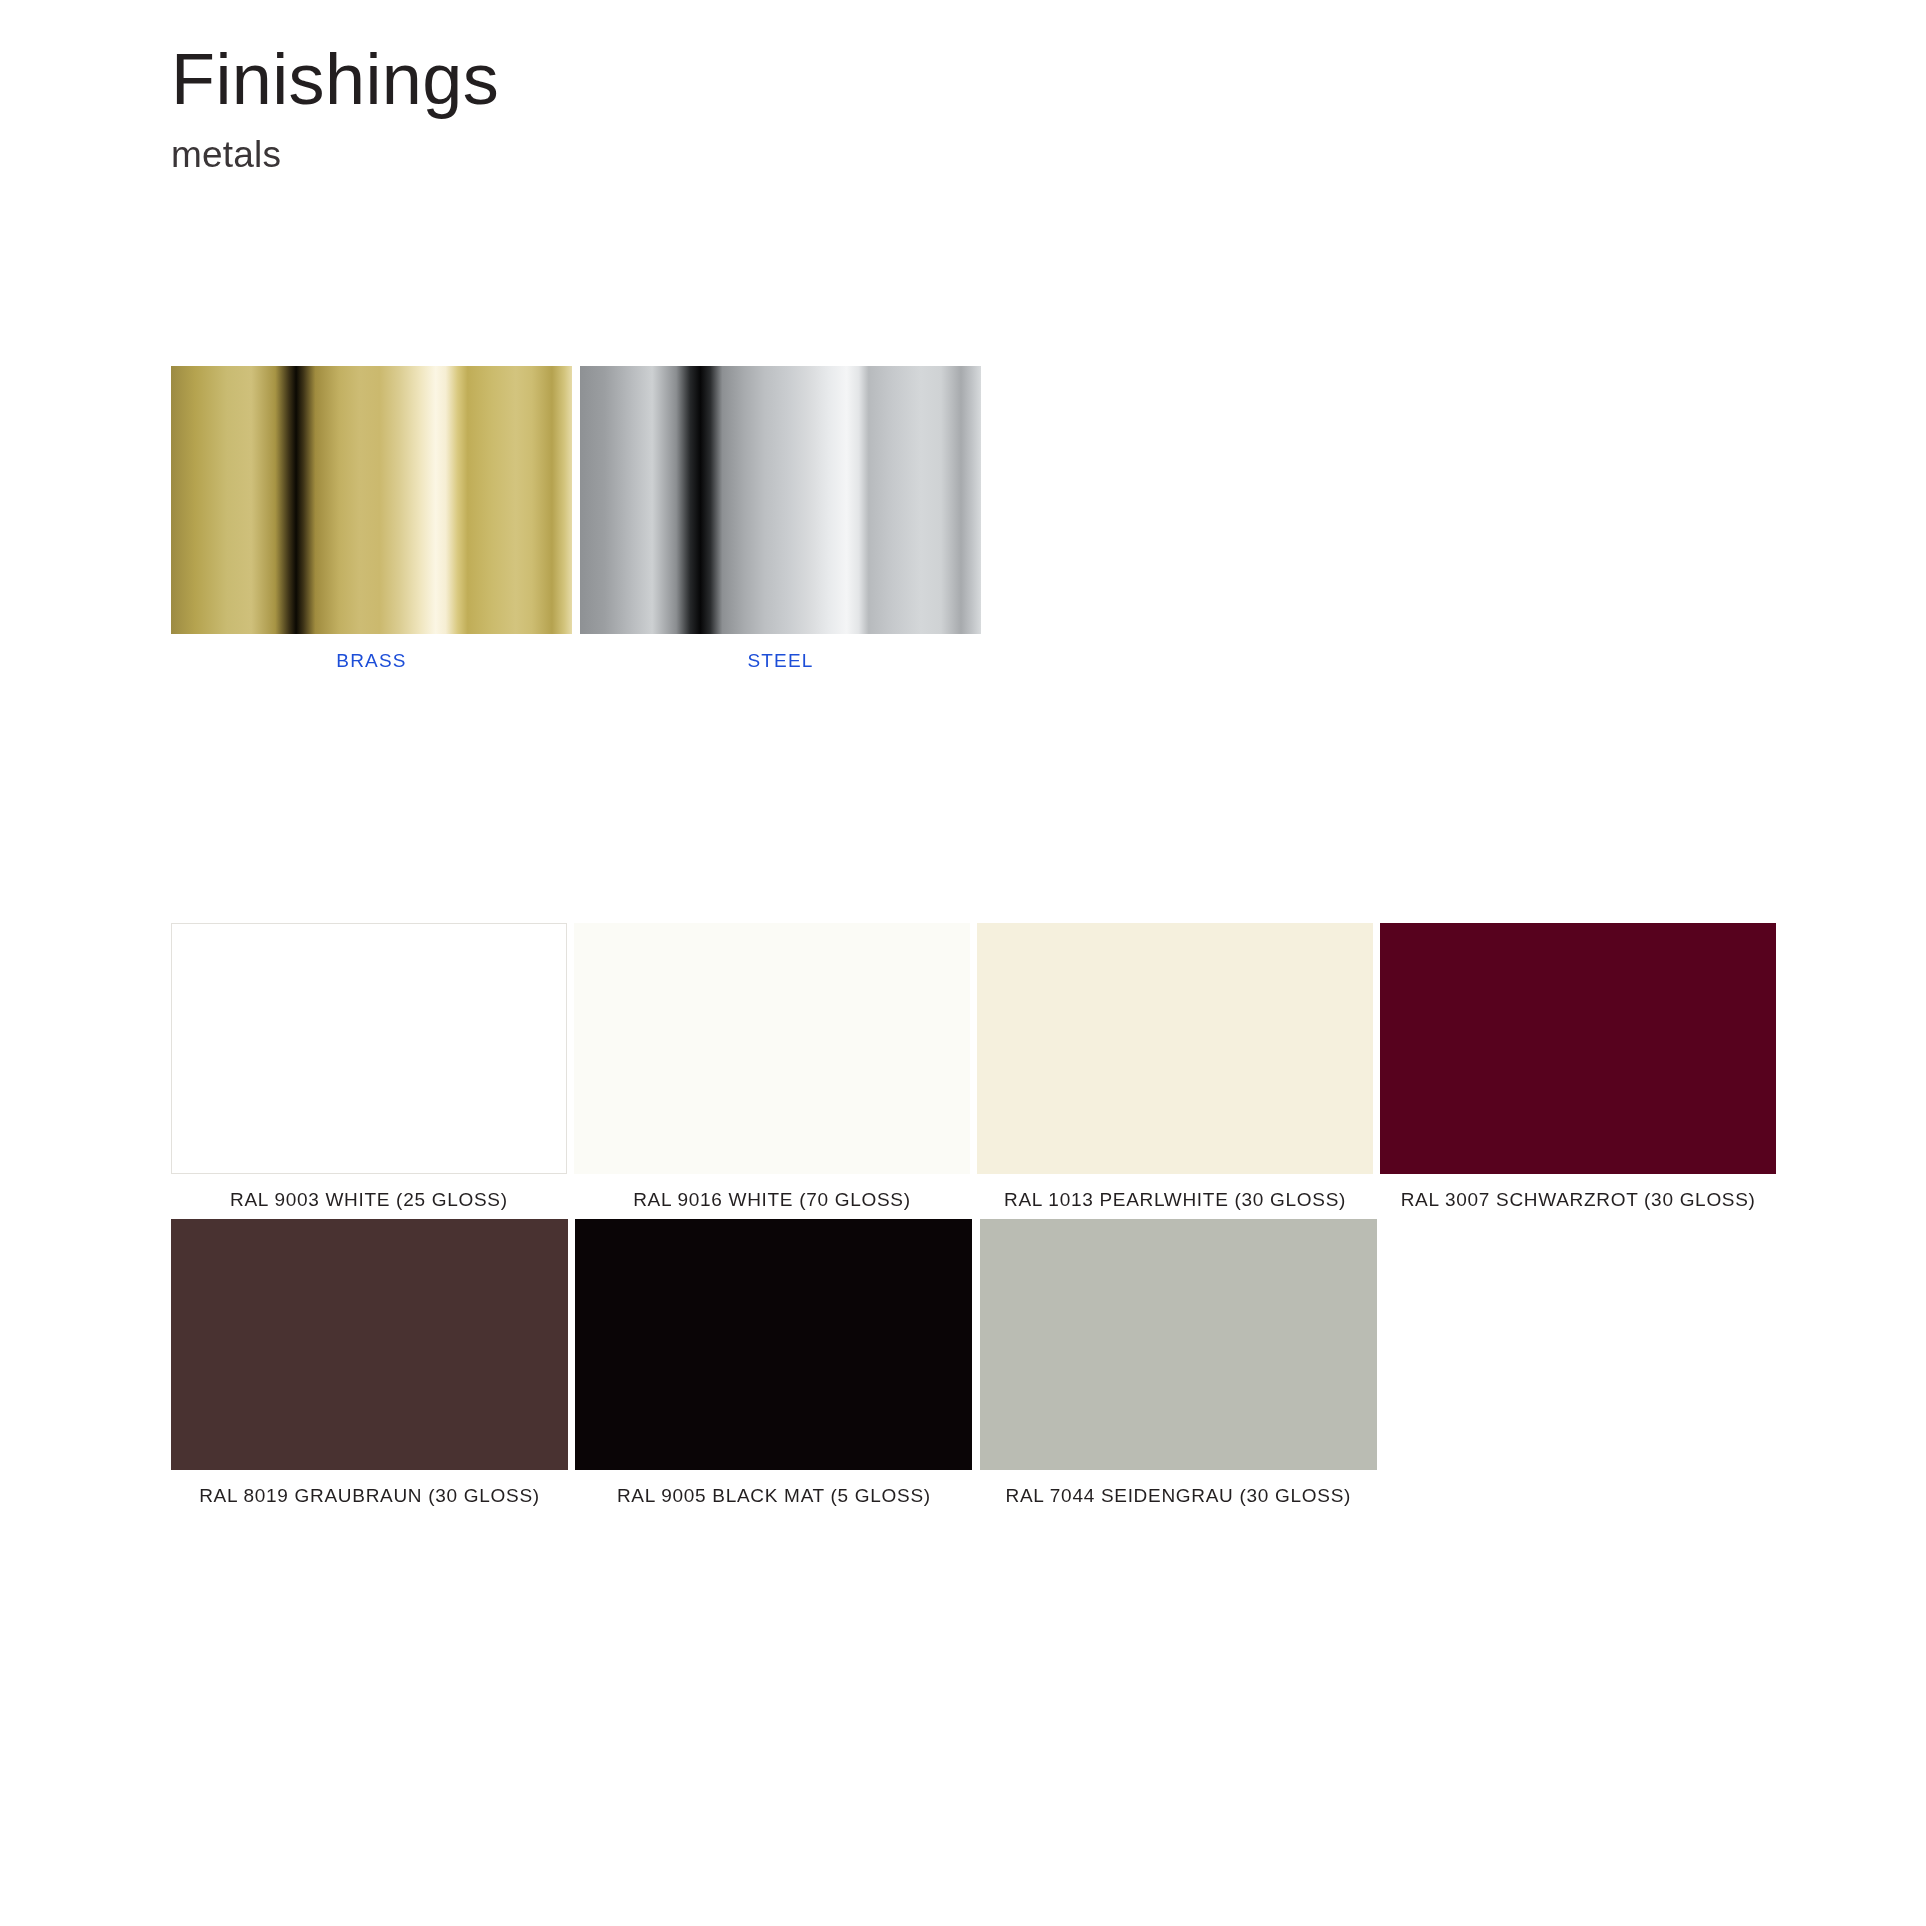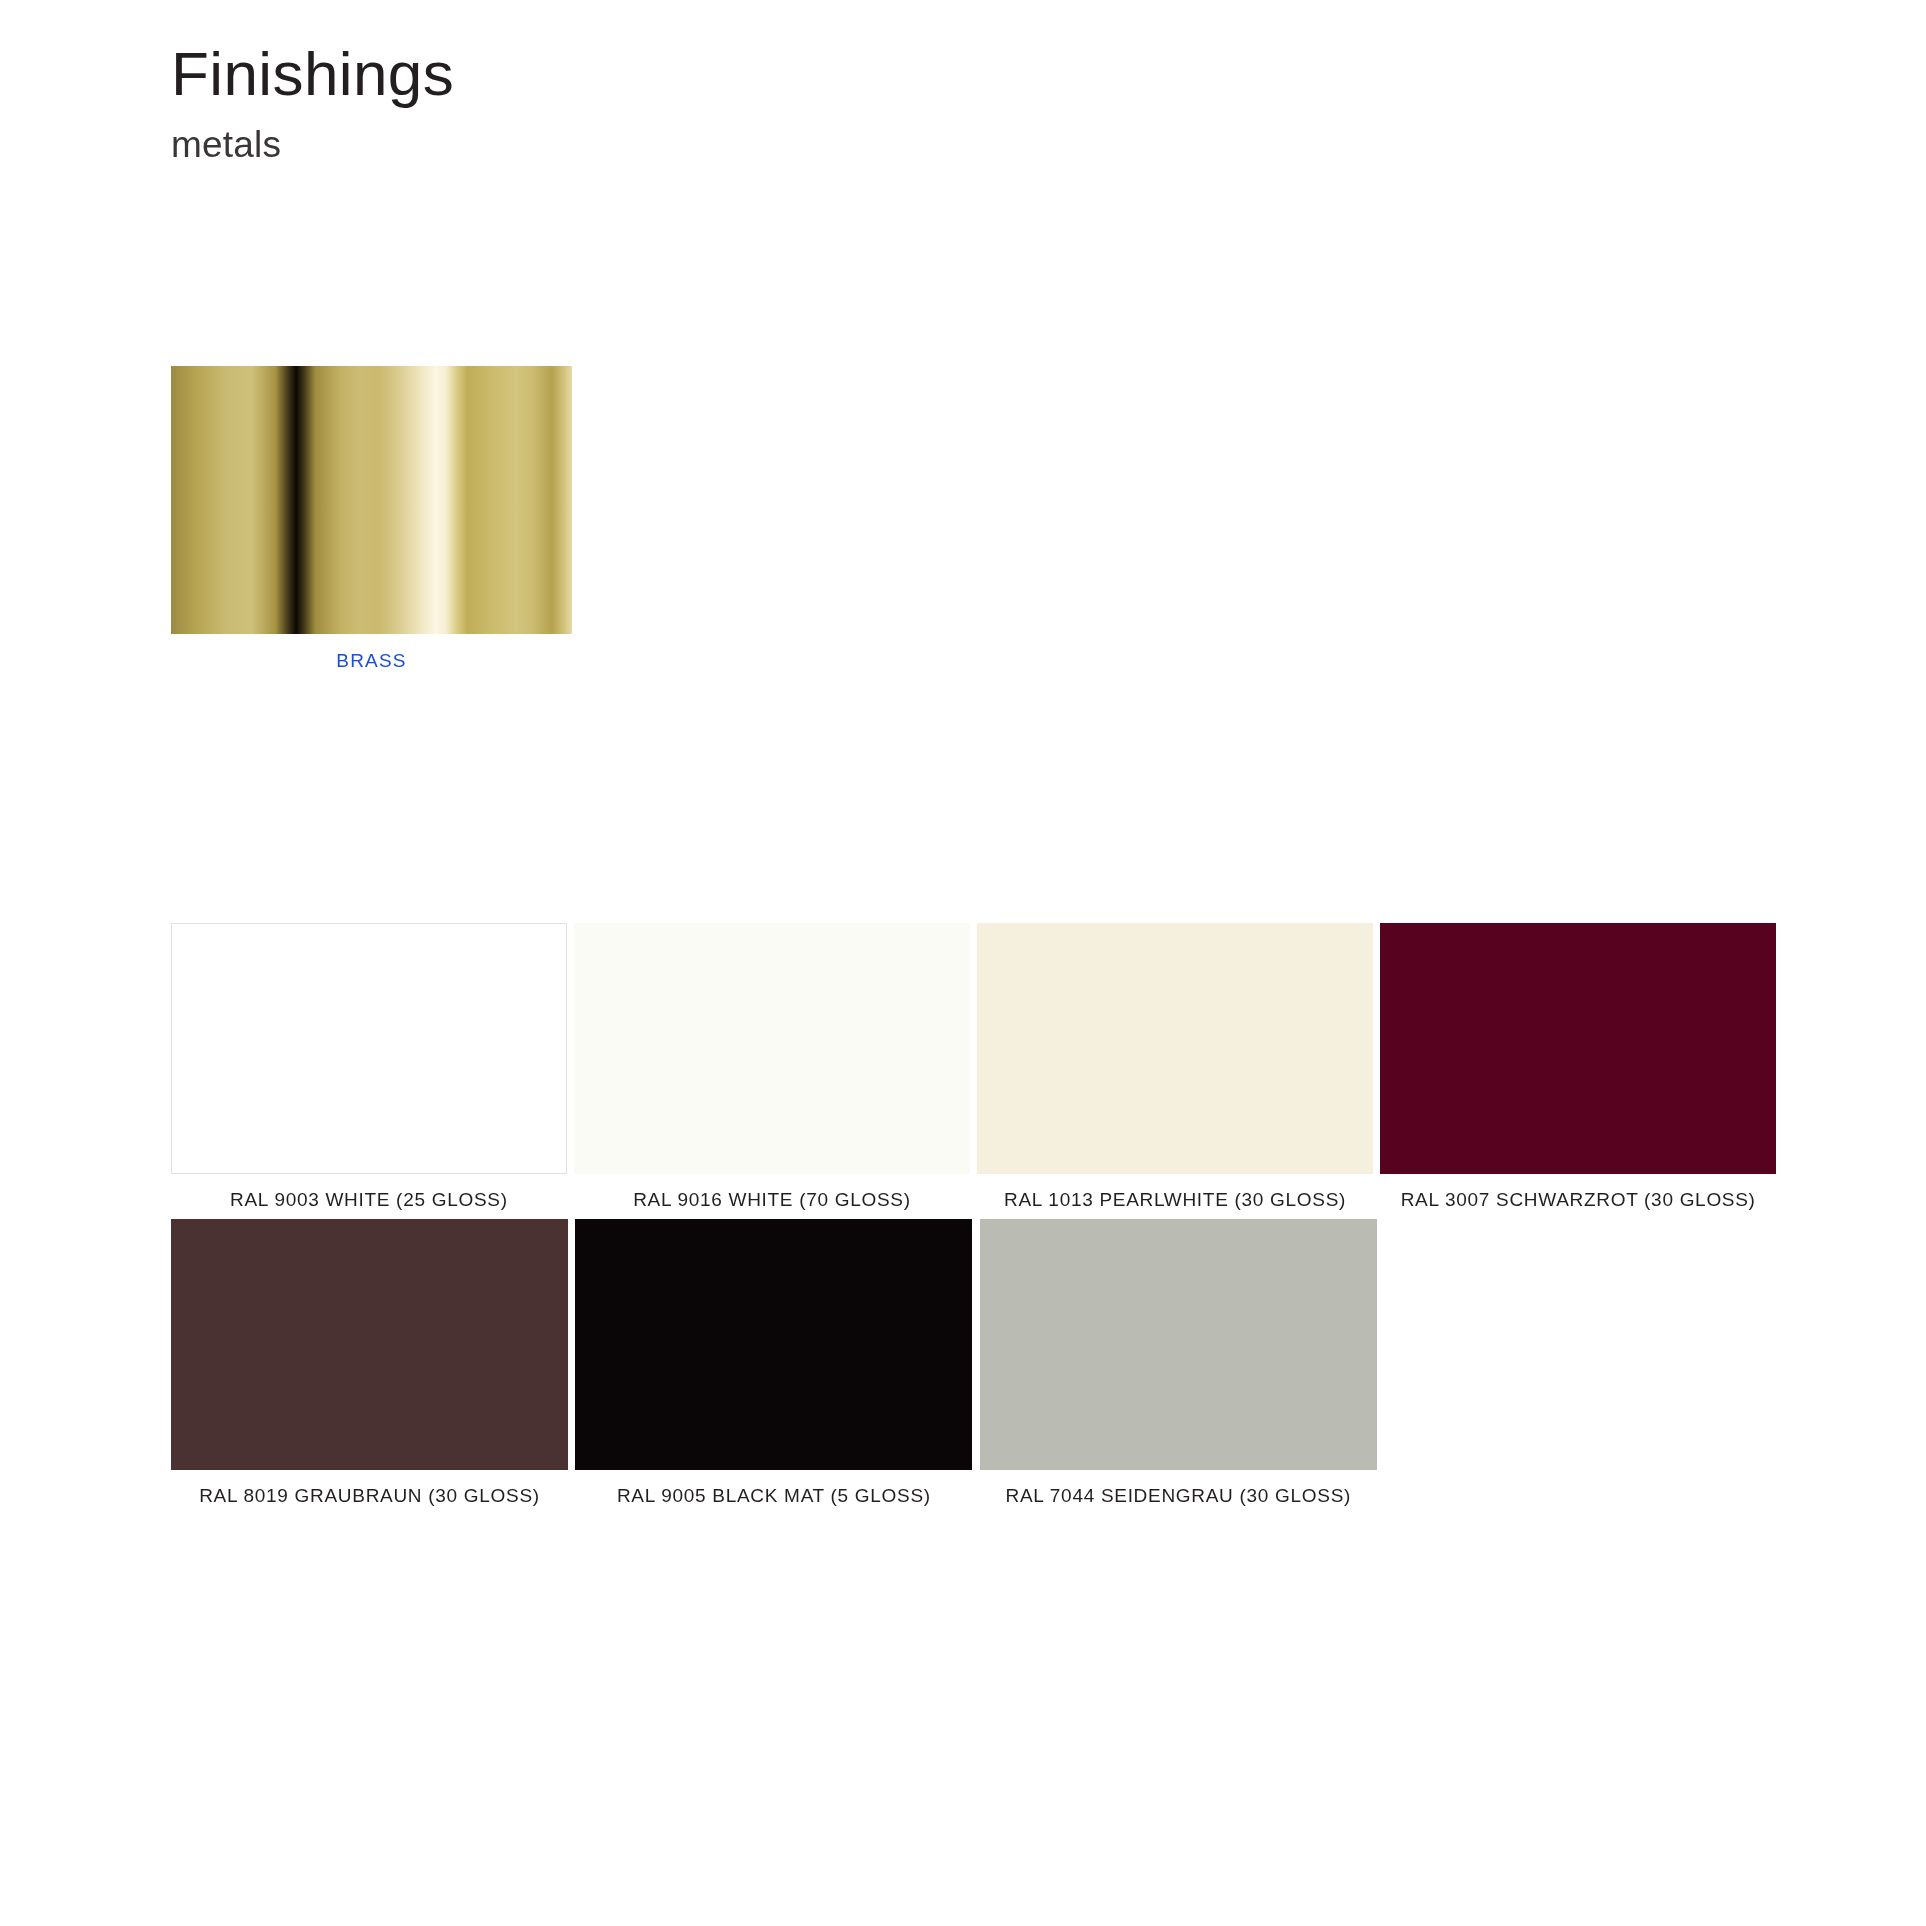--- a/index.html
+++ b/index.html
@@ -17,21 +17,21 @@
     background: #ffffff;
   }
 
   
   .header {
     position: absolute;
     left: 171px;
     top: 43px;
   }
   .page-title {
-    font-size: 62px;
+    font-size: 72px;
     font-weight: 300;
     letter-spacing: 0.4px;
     color: #231f20;
     line-height: 1.0;
     white-space: nowrap;
   }
   .page-subtitle {
     margin-top: 19px;
     font-size: 37px;
     font-weight: 300;
@@ -193,20 +193,24 @@
 
   <div class="metals-section">
     <div class="metals-row">
 
       <div class="metal-cell">
         <div class="metal-swatch swatch-brass"></div>
         <div class="metal-label">BRASS</div>
       </div>
 
 
+      <div class="metal-cell">
+        <div class="metal-swatch swatch-steel"></div>
+        <div class="metal-label">STEEL</div>
+      </div>
 
     </div>
   </div>
 
   <div class="ral-section">
 
     <div class="ral-row">
       <div class="ral-cell">
         <div class="ral-swatch bordered" style="background-color: rgb(255, 255, 255);"></div>
         <div class="ral-label">RAL 9003 WHITE (25 GLOSS)</div>

